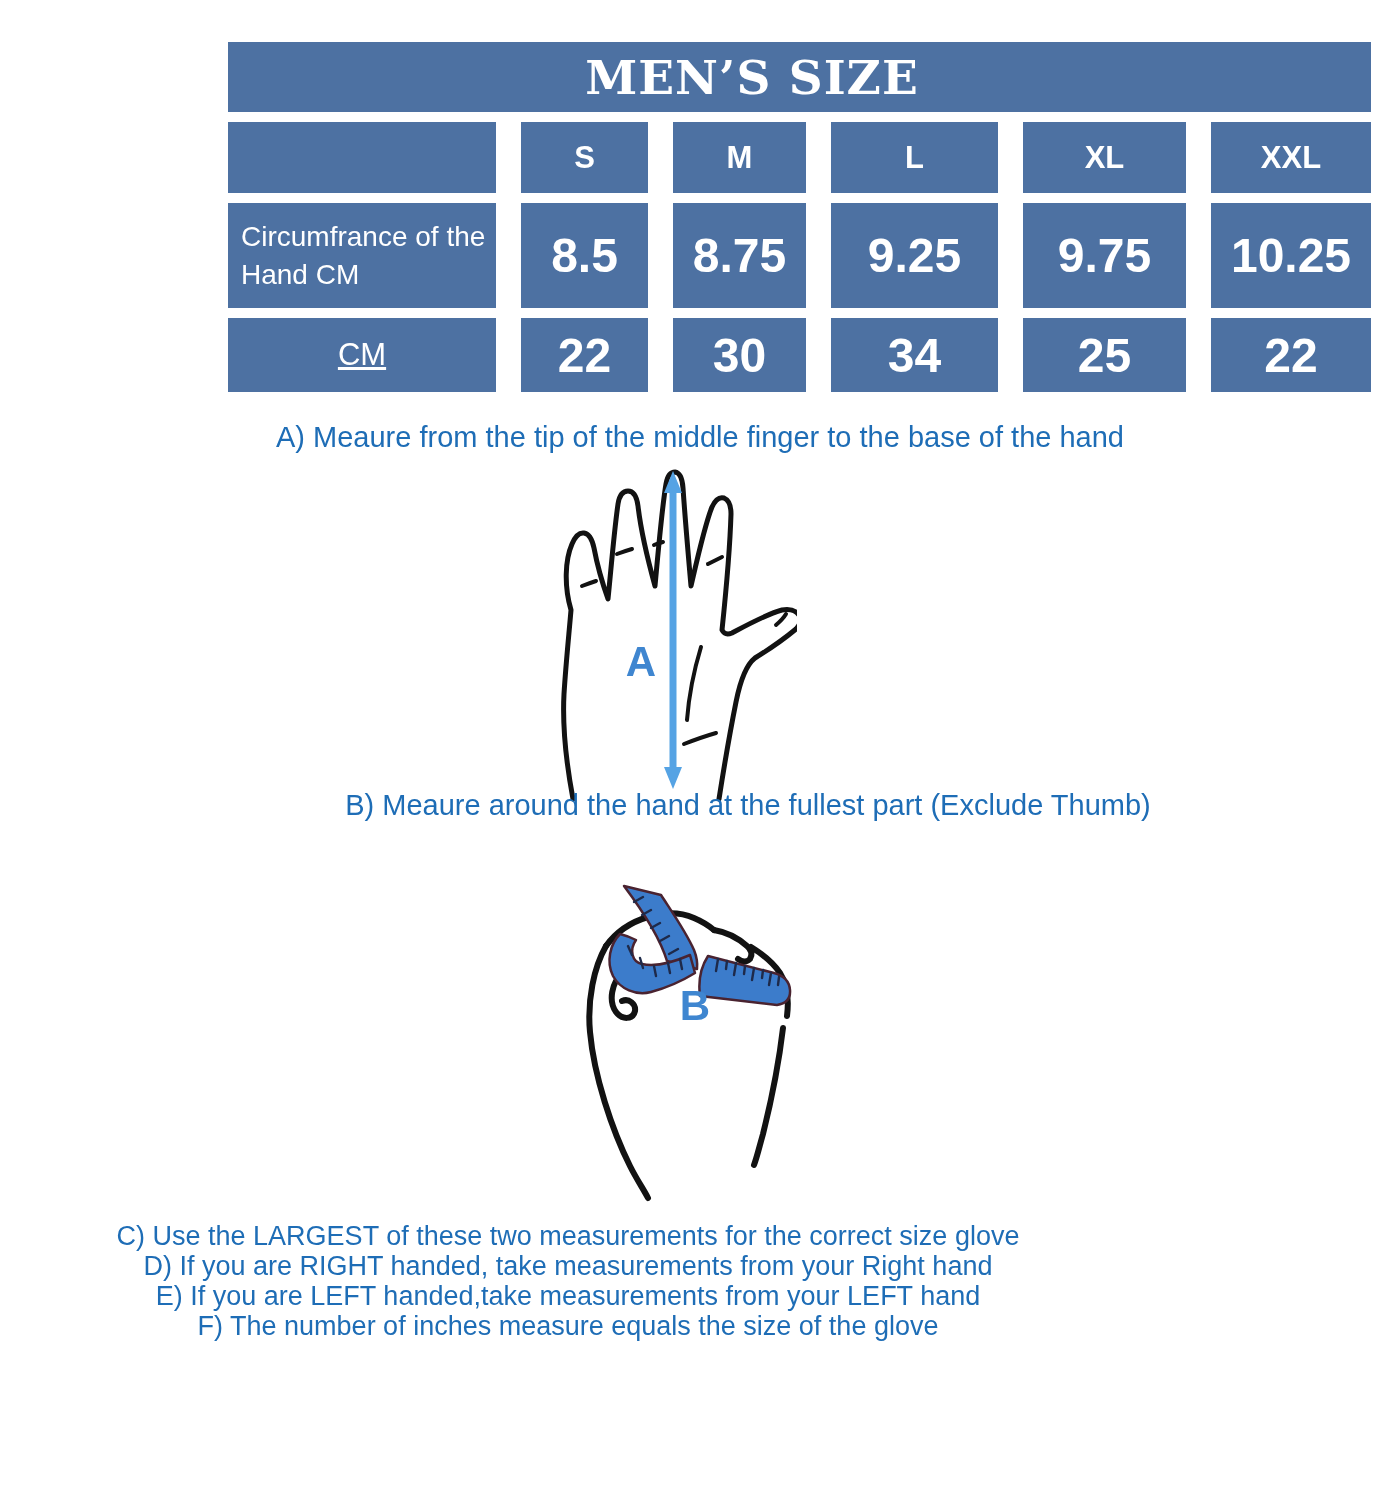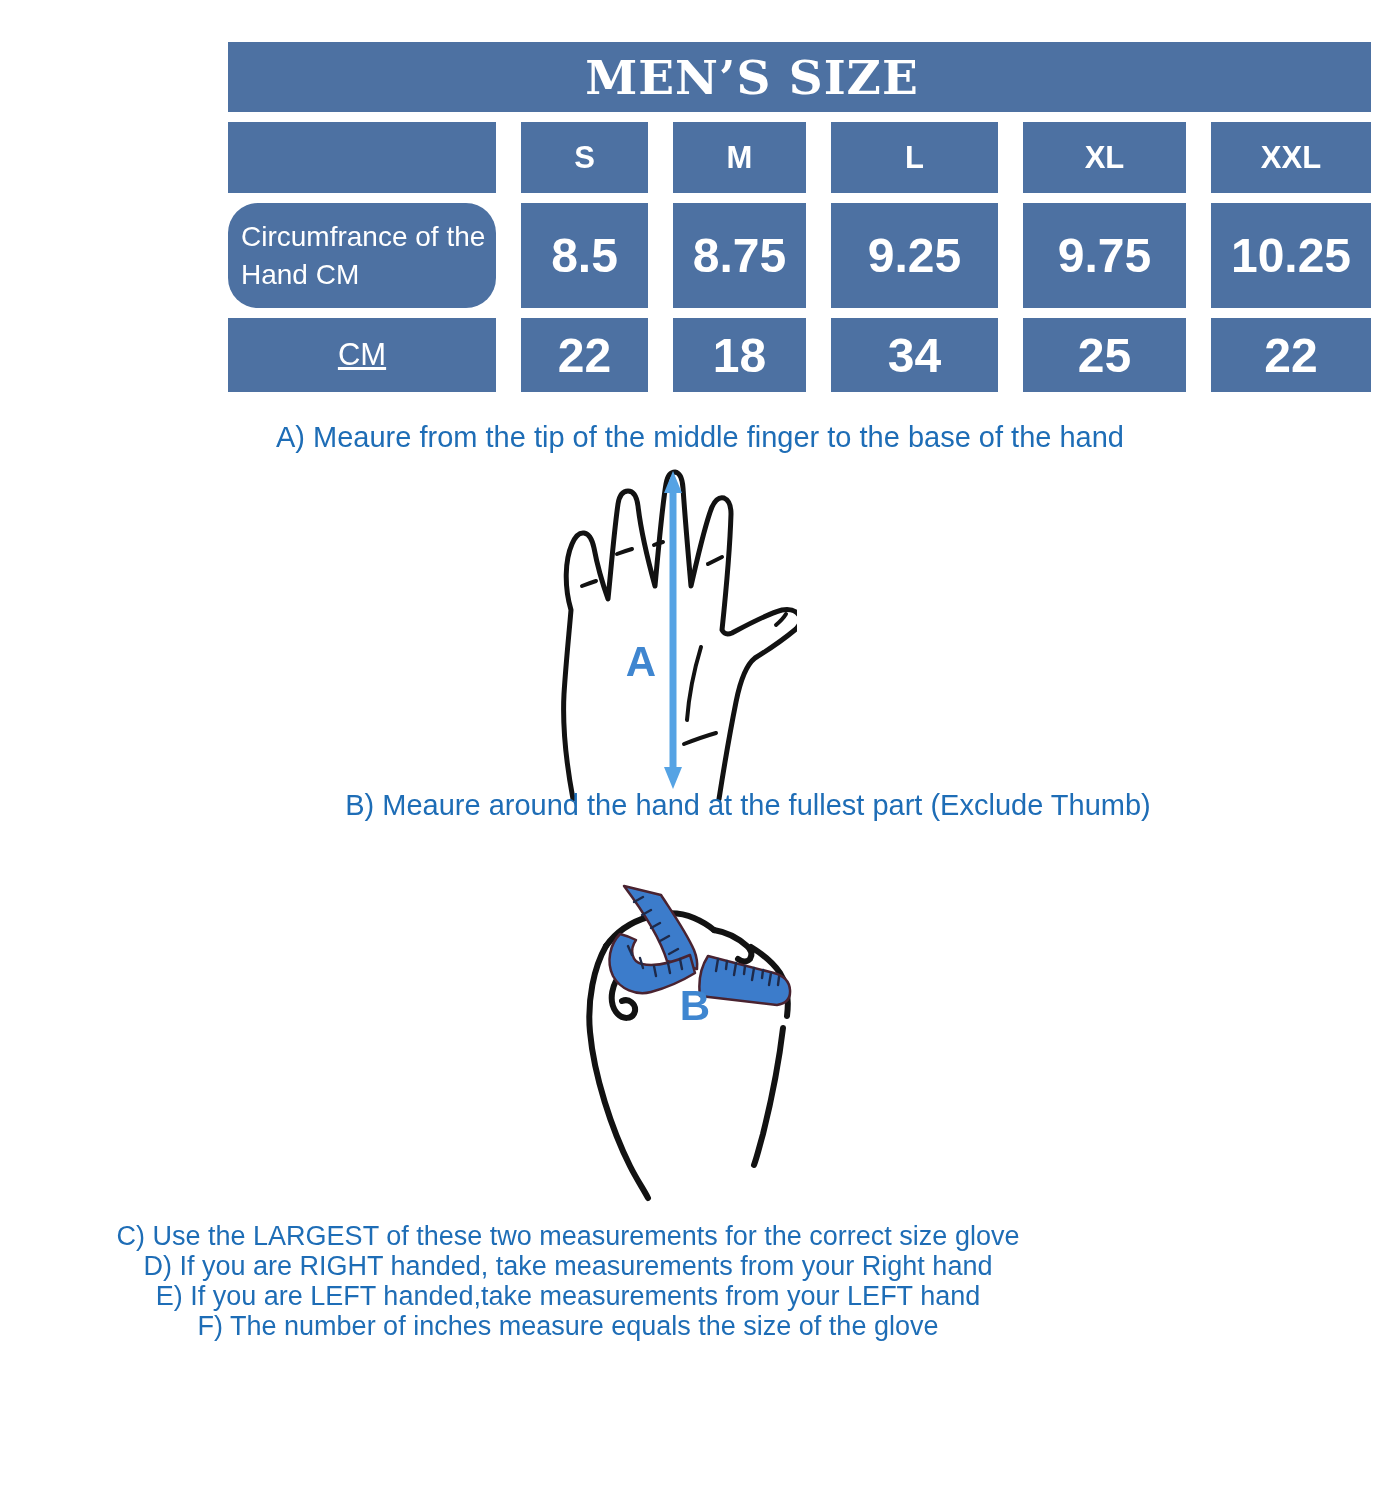--- a/index.html
+++ b/index.html
@@ -32,21 +32,21 @@
   }
   .cell--title{
     grid-column:1 / -1;
     font-family:"DejaVu Serif", serif;
     font-weight:700;font-size:47px;letter-spacing:1px;
     padding-right:95px;
   }
   .cell--size{font-weight:700;font-size:31px;}
   .cell--rowlabel{
     justify-content:flex-start;text-align:left;
-    padding-left:13px;font-size:28px;line-height:38px;border-radius:30px;
+    padding-left:13px;font-size:28px;line-height:38px;
   }
   .cell--cm{font-size:31px;text-decoration:underline;}
   .cell--value{font-weight:700;font-size:48px;}
   
   .inst{
     position:absolute;left:0;width:1400px;text-align:center;
     color:var(--text-blue);font-size:29px;line-height:34px;
   }
   .inst--a{top:420px;}
   .inst--b{top:788px;padding-left:48px;}
@@ -86,21 +86,21 @@
 
     <div class="cell cell--rowlabel">Circumfrance of the Hand CM</div>
     <div class="cell cell--value">8.5</div>
     <div class="cell cell--value">8.75</div>
     <div class="cell cell--value">9.25</div>
     <div class="cell cell--value">9.75</div>
     <div class="cell cell--value">10.25</div>
 
     <div class="cell cell--cm">CM</div>
     <div class="cell cell--value">22</div>
-    <div class="cell cell--value">18</div>
+    <div class="cell cell--value">30</div>
     <div class="cell cell--value">34</div>
     <div class="cell cell--value">25</div>
     <div class="cell cell--value">22</div>
   </div>
 
   <div class="inst inst--a">A) Meaure from the tip of the middle finger to the base of the hand</div>
 
   <svg class="hand-svg" width="246" height="346" viewBox="0 0 246 346" xmlns="http://www.w3.org/2000/svg">
     <g>
       <path class="outline" d="

